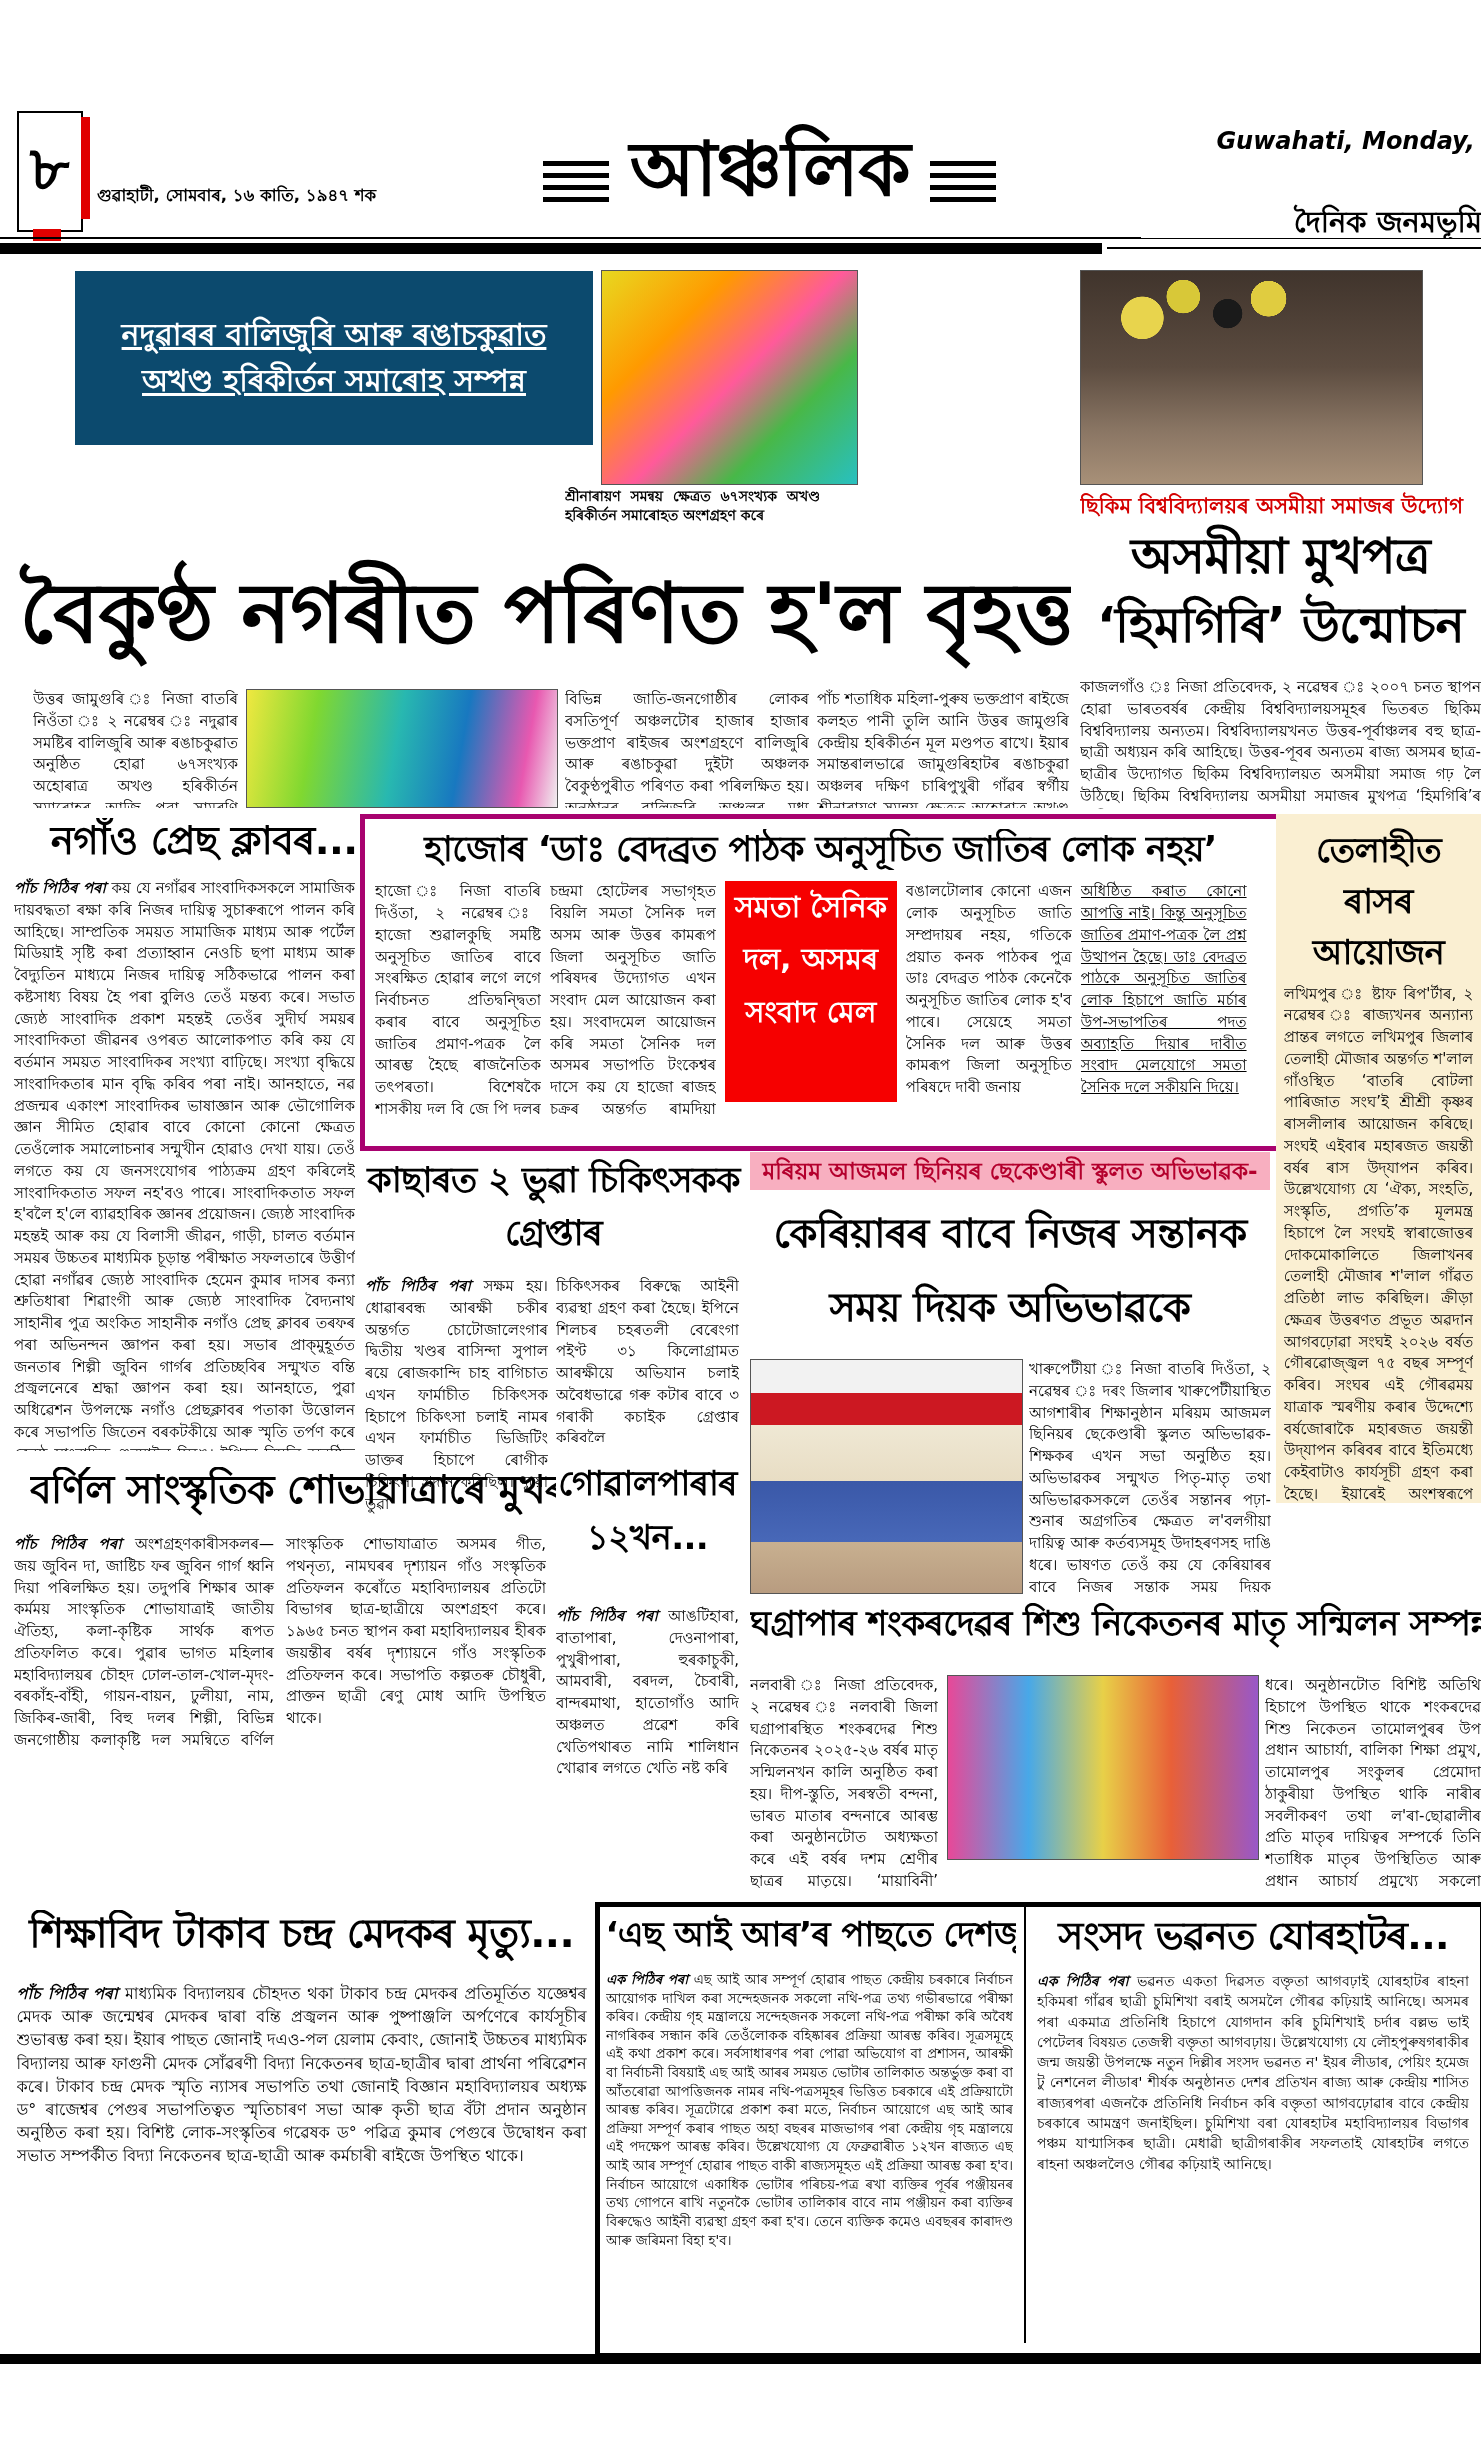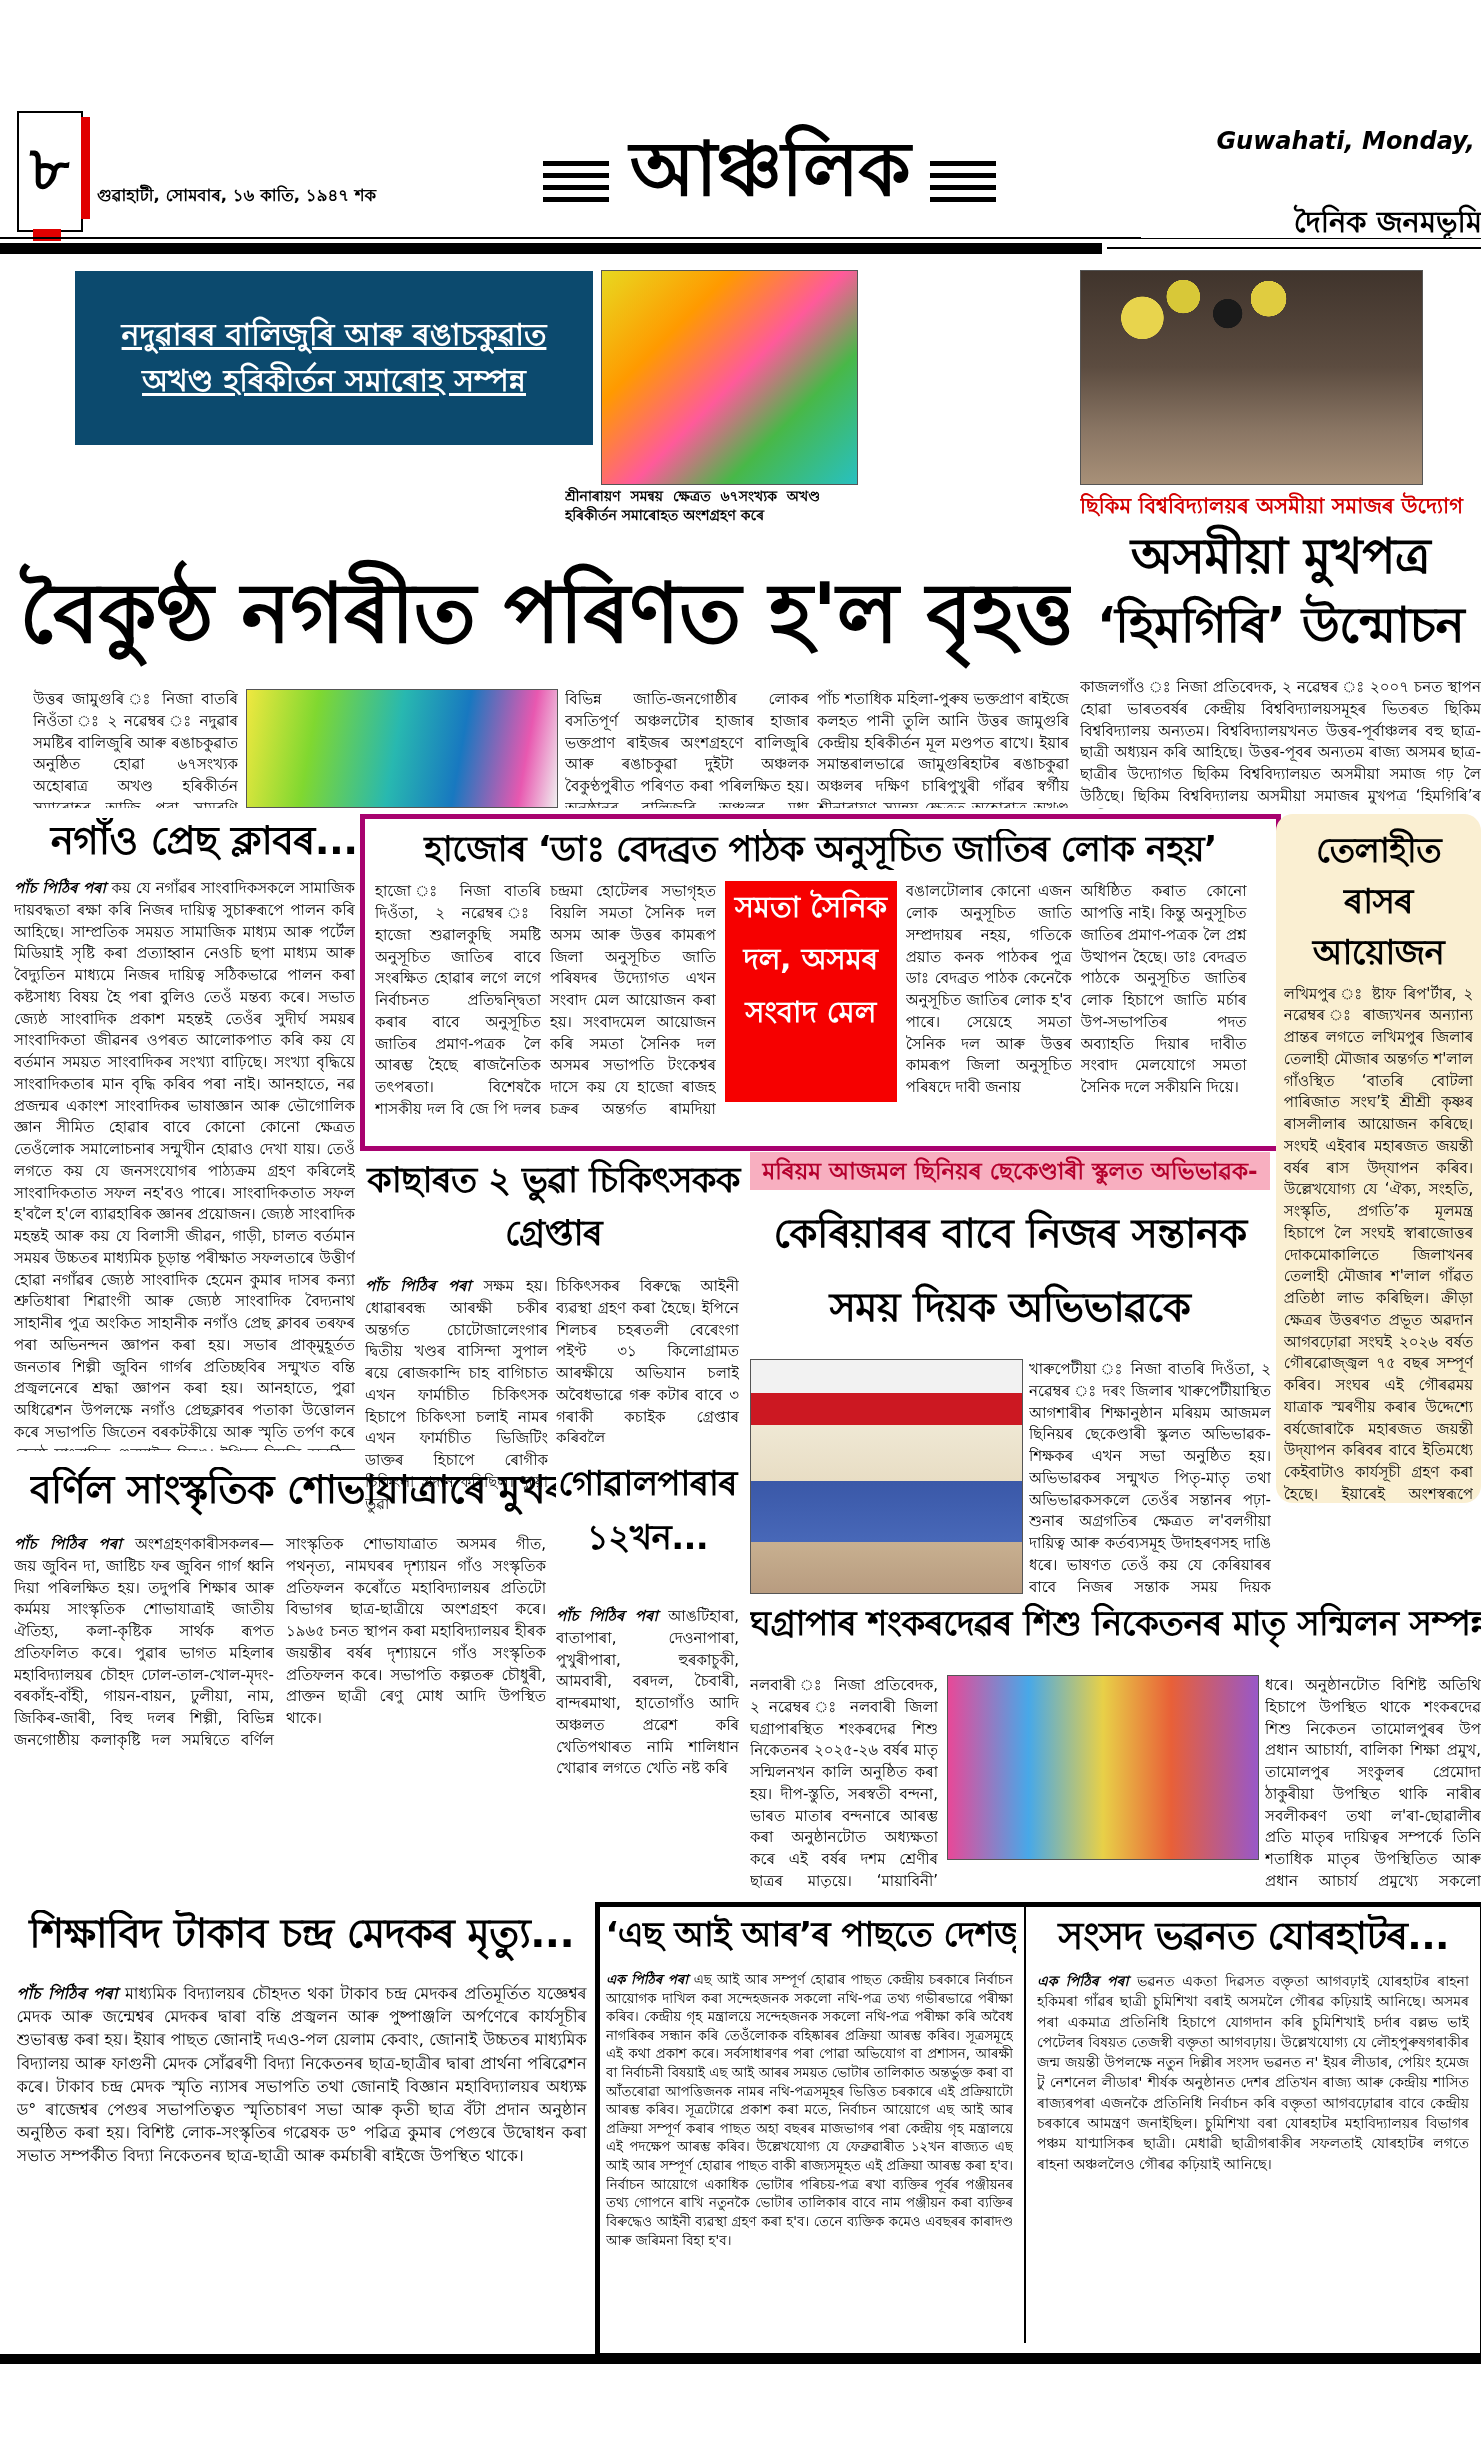--- a/index.html
+++ b/index.html
@@ -17,21 +17,21 @@
   .ph-balloons{background:
      radial-gradient(circle at 18% 22%, #e8d44d 0 21px, rgba(0,0,0,0) 21.6px),
      radial-gradient(circle at 30% 12%, #d8c838 0 16.6px, rgba(0,0,0,0) 17px),
      radial-gradient(circle at 43% 20%, #1a1a1a 0 14.4px, rgba(0,0,0,0) 15px),
      radial-gradient(circle at 55% 13%, #e0cc40 0 17.7px, rgba(0,0,0,0) 18px),
      linear-gradient(180deg,#40342c 0%,#5c4c40 45%,#8a7664 75%,#a89078 100%);}
   .ph-garland{background:linear-gradient(135deg,#e8d820 0%,#ff9a00 28%,#ff5a9a 52%,#48b848 72%,#28c0c0 100%);}
   .ph-main{background:linear-gradient(100deg,#f0e840 0%,#80d830 22%,#28b8b0 48%,#1878c0 68%,#e858b0 88%,#f0f0f0 100%);}
   .ph-ajmal{background:linear-gradient(180deg,#f2f2f2 0%,#f2f2f2 14%,#cc1822 14%,#cc1822 28%,#efe8d4 28%,#e8ddc4 52%,#3a58a8 52%,#4868b8 78%,#c8b090 78%,#b89c80 100%);}
   .ph-crowd{background:linear-gradient(90deg,#e84898 0%,#48a8e8 26%,#e8d048 50%,#e86038 72%,#9858c8 100%);}
-  .cream{background:#FAEFD2;border-radius:17px;}
+  .cream{background:#FAEFD2;}
   .red-banner{background:#0c4a6e;color:#fff;}
   .red-box{background:#F60000;color:#fff;}
   .magenta-box{border:5.5px solid #A8026F;}
   .pink-strap{background:#F8AFC0;color:#B4002D;}
   .red-strap{color:#D40000;}
   .blk-box{border:5px solid #000;}
   .mast-lines{background:repeating-linear-gradient(180deg,#000 0 5px,#fff 5px 12px);}
 </style>
 </head>
 <body>
@@ -82,21 +82,21 @@
     <span>কয় যে নগাঁৱৰ সাংবাদিকসকলে সামাজিক দায়বদ্ধতা ৰক্ষা কৰি নিজৰ দায়িত্ব সুচাৰুৰূপে পালন কৰি আহিছে। সাম্প্ৰতিক সময়ত সামাজিক মাধ্যম আৰু পৰ্টেল মিডিয়াই সৃষ্টি কৰা প্ৰত্যাহ্বান নেওচি ছপা মাধ্যম আৰু বৈদ্যুতিন মাধ্যমে নিজৰ দায়িত্ব সঠিকভাৱে পালন কৰা কষ্টসাধ্য বিষয় হৈ পৰা বুলিও তেওঁ মন্তব্য কৰে। সভাত জ্যেষ্ঠ সাংবাদিক প্ৰকাশ মহন্তই তেওঁৰ সুদীৰ্ঘ সময়ৰ সাংবাদিকতা জীৱনৰ ওপৰত আলোকপাত কৰি কয় যে বৰ্তমান সময়ত সাংবাদিকৰ সংখ্যা বাঢ়িছে। সংখ্যা বৃদ্ধিয়ে সাংবাদিকতাৰ মান বৃদ্ধি কৰিব পৰা নাই। আনহাতে, নৱ প্ৰজন্মৰ একাংশ সাংবাদিকৰ ভাষাজ্ঞান আৰু ভৌগোলিক জ্ঞান সীমিত হোৱাৰ বাবে কোনো কোনো ক্ষেত্ৰত তেওঁলোক সমালোচনাৰ সন্মুখীন হোৱাও দেখা যায়। তেওঁ লগতে কয় যে জনসংযোগৰ পাঠ্যক্ৰম গ্ৰহণ কৰিলেই সাংবাদিকতাত সফল নহ'বও পাৰে। সাংবাদিকতাত সফল হ'বলৈ হ'লে ব্যাৱহাৰিক জ্ঞানৰ প্ৰয়োজন। জ্যেষ্ঠ সাংবাদিক মহন্তই আৰু কয় যে বিলাসী জীৱন, গাড়ী, চালত বৰ্তমান সময়ৰ উচ্চতৰ মাধ্যমিক চূড়ান্ত পৰীক্ষাত সফলতাৰে উত্তীৰ্ণ হোৱা নগাঁৱৰ জ্যেষ্ঠ সাংবাদিক হেমেন কুমাৰ দাসৰ কন্যা শ্ৰুতিধাৰা শিৱাংগী আৰু জ্যেষ্ঠ সাংবাদিক বৈদ্যনাথ সাহানীৰ পুত্ৰ অংকিত সাহানীক নগাঁও প্ৰেছ ক্লাবৰ তৰফৰ পৰা অভিনন্দন জ্ঞাপন কৰা হয়। সভাৰ প্ৰাক্‌মুহূৰ্তত জনতাৰ শিল্পী জুবিন গাৰ্গৰ প্ৰতিচ্ছবিৰ সন্মুখত বন্তি প্ৰজ্বলনেৰে শ্ৰদ্ধা জ্ঞাপন কৰা হয়। আনহাতে, পুৱা অধিৱেশন উপলক্ষে নগাঁও প্ৰেছক্লাবৰ পতাকা উত্তোলন কৰে সভাপতি জিতেন বৰকটকীয়ে আৰু স্মৃতি তৰ্পণ কৰে জ্যেষ্ঠ সাংবাদিক গুৱমাইল সিঙে। ইপিনে বিয়লি অনুষ্ঠিত হোৱা সাংবাদিকসকলৰ সাধাৰণ সভাত কেইবাটাও গুৰুত্বপূৰ্ণ প্ৰস্তাৱ গ্ৰহণ কৰা হয়।</span>
   </div>
 
   <div class="abs magenta-box" style="left:360px;top:814px;width:911px;height:327px;background:#fff;">
     <div class="headline ctr" style="margin:10px 5.5px 4.4px 5.5px;font-size:35px;white-space:nowrap;overflow:hidden;">হাজোৰ ‘ডাঃ বেদব্ৰত পাঠক অনুসূচিত জাতিৰ লোক নহয়’</div>
     <div style="display:flex;gap:8.9px;padding:6.6px 10px;">
       <div class="just body-txt" style="width:166px;height:238px;overflow:hidden;">হাজো ঃ নিজা বাতৰি দিওঁতা, ২ নৱেম্বৰ ঃ হাজো শুৱালকুছি সমষ্টি অনুসূচিত জাতিৰ বাবে সংৰক্ষিত হোৱাৰ লগে লগে নিৰ্বাচনত প্ৰতিদ্বন্দ্বিতা কৰাৰ বাবে অনুসূচিত জাতিৰ প্ৰমাণ-পত্ৰক লৈ আৰম্ভ হৈছে ৰাজনৈতিক তৎপৰতা। বিশেষকৈ শাসকীয় দল বি জে পি দলৰ অনুসূচিত জাতিৰ পদবীক লৈ অভিযোগ উত্থাপন হৈছে। কালি কামৰূপ জিলাৰ হাজোৰ</div>
       <div class="just body-txt" style="width:166px;height:238px;overflow:hidden;">চন্দ্ৰমা হোটেলৰ সভাগৃহত বিয়লি সমতা সৈনিক দল অসম আৰু উত্তৰ কামৰূপ জিলা অনুসূচিত জাতি পৰিষদৰ উদ্যোগত এখন সংবাদ মেল আয়োজন কৰা হয়। সংবাদমেল আয়োজন কৰি সমতা সৈনিক দল অসমৰ সভাপতি টংকেশ্বৰ দাসে কয় যে হাজো ৰাজহ চক্ৰৰ অন্তৰ্গত ৰামদিয়া বঙালটোলাৰ ডাঃ বেদব্ৰত পাঠকক বিজেপি অসম অনুসূচিত জাতি মৰ্চাৰ উপ-সভাপতি পদত</div>
       <div class="red-box ctr b" style="width:172px;height:221px;font-size:29px;line-height:1.8;padding-top:0;overflow:hidden;">সমতা সৈনিক দল, অসমৰ সংবাদ মেল</div>
       <div class="just body-txt" style="width:166px;height:238px;overflow:hidden;">বঙালটোলাৰ কোনো এজন লোক অনুসূচিত জাতি সম্প্ৰদায়ৰ নহয়, গতিকে প্ৰয়াত কনক পাঠকৰ পুত্ৰ ডাঃ বেদব্ৰত পাঠক কেনেকৈ অনুসূচিত জাতিৰ লোক হ'ব পাৰে। সেয়েহে সমতা সৈনিক দল আৰু উত্তৰ কামৰূপ জিলা অনুসূচিত পৰিষদে দাবী জনায়</div>
-      <div class="just body-txt" style="width:166px;height:238px;overflow:hidden;">অধিষ্ঠিত কৰাত কোনো আপত্তি নাই। কিন্তু অনুসূচিত জাতিৰ প্ৰমাণ-পত্ৰক লৈ প্ৰশ্ন উত্থাপন হৈছে। ডাঃ বেদব্ৰত পাঠকে অনুসূচিত জাতিৰ লোক হিচাপে জাতি মৰ্চাৰ উপ-সভাপতিৰ পদত অব্যাহতি দিয়াৰ দাবীত সংবাদ মেলযোগে সমতা সৈনিক দলে সকীয়নি দিয়ে।</div>
+      <div class="just body-txt" style="width:166px;height:238px;overflow:hidden;text-decoration:underline;">অধিষ্ঠিত কৰাত কোনো আপত্তি নাই। কিন্তু অনুসূচিত জাতিৰ প্ৰমাণ-পত্ৰক লৈ প্ৰশ্ন উত্থাপন হৈছে। ডাঃ বেদব্ৰত পাঠকে অনুসূচিত জাতিৰ লোক হিচাপে জাতি মৰ্চাৰ উপ-সভাপতিৰ পদত অব্যাহতি দিয়াৰ দাবীত সংবাদ মেলযোগে সমতা সৈনিক দলে সকীয়নি দিয়ে।</div>
     </div>
   </div>
 
   <div class="abs cream" style="left:1276px;top:814px;width:205px;height:689px;">
     <div class="headline ctr" style="margin:11px 4.4px 5.5px 4.4px;font-size:34px;line-height:1.5;">তেলাহীত ৰাসৰ আয়োজন</div>
     <div class="just body-txt" style="margin:0 7.8px;height:520px;overflow:hidden;">লখিমপুৰ ঃ ষ্টাফ ৰিপ'ৰ্টাৰ, ২ নৱেম্বৰ ঃ ৰাজ্যখনৰ অন্যান্য প্ৰান্তৰ লগতে লখিমপুৰ জিলাৰ তেলাহী মৌজাৰ অন্তৰ্গত শ'লাল গাঁওস্থিত ‘বাতৰি বোটলা পাৰিজাত সংঘ’ই শ্ৰীশ্ৰী কৃষ্ণৰ ৰাসলীলাৰ আয়োজন কৰিছে। সংঘই এইবাৰ মহাৰজত জয়ন্তী বৰ্ষৰ ৰাস উদ্‌যাপন কৰিব। উল্লেখযোগ্য যে ‘ঐক্য, সংহতি, সংস্কৃতি, প্ৰগতি’ক মূলমন্ত্ৰ হিচাপে লৈ সংঘই স্বাৰাজোত্তৰ দোকমোকালিতে জিলাখনৰ তেলাহী মৌজাৰ শ'লাল গাঁৱত প্ৰতিষ্ঠা লাভ কৰিছিল। ক্ৰীড়া ক্ষেত্ৰৰ উত্তৰণত প্ৰভূত অৱদান আগবঢ়োৱা সংঘই ২০২৬ বৰ্ষত গৌৰৱোজ্জ্বল ৭৫ বছৰ সম্পূৰ্ণ কৰিব। সংঘৰ এই গৌৰৱময় যাত্ৰাক স্মৰণীয় কৰাৰ উদ্দেশ্যে বৰ্ষজোৰাকৈ মহাৰজত জয়ন্তী উদ্‌যাপন কৰিবৰ বাবে ইতিমধ্যে কেইবাটাও কাৰ্যসূচী গ্ৰহণ কৰা হৈছে। ইয়াৰেই অংশস্বৰূপে সংঘৰ অভিনয় শিল্পীসকলৰ লগতে কেইবাজনো নিমন্ত্ৰিত শিল্পীৰ অভিনয়েৰে অহা ৪ আৰু ৫ নৱেম্বৰত দুদিনীয়া কাৰ্যসূচীৰে সংঘৰ দ্বৈত মঞ্চত ৰাসলীলা উদ্‌যাপন কৰিব। এই ৰাস জুবিন গাৰ্গ আৰু স্থানীয় শিল্পী প্ৰয়াত প্ৰমোদ দত্তৰ নামত উৎসৰ্গা কৰা হৈছে। ৰাস উদ্‌যাপনৰ উক্ত কাৰ্যসূচী সফল কৰি তুলিবৰ বাবে আৰু ৰাস মঞ্চস্থকৰণ উপভোগ কৰিবৰ বাবে সংঘৰ মহাৰজত জয়ন্তী উদ্‌যাপন সমিতিৰ সভাপতি প্ৰশান্ত ভূএএ, সম্পাদক বিৰাজ কলিতা আৰু সংঘ পৰিচালনা সমিতিৰ সভাপতি যদু ফুকন, সম্পাদক প্ৰাঞ্জল প্ৰতিম বৰাই সহৃদয়েৰে ৰাইজক আন্তৰিক আহ্বান জনাইছে।</div>
   </div>
 
   <div class="abs headline ctr" style="left:365px;top:1154px;width:377px;height:114px;font-size:35px;line-height:1.5;">কাছাৰত ২ ভুৱা চিকিৎসকক গ্ৰেপ্তাৰ</div>
   <div class="abs just body-txt" style="left:365px;top:1276px;width:183px;height:576px;">

